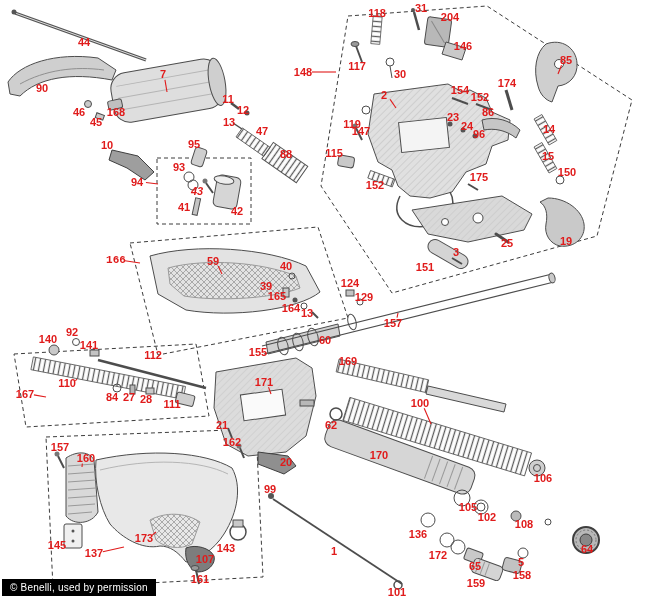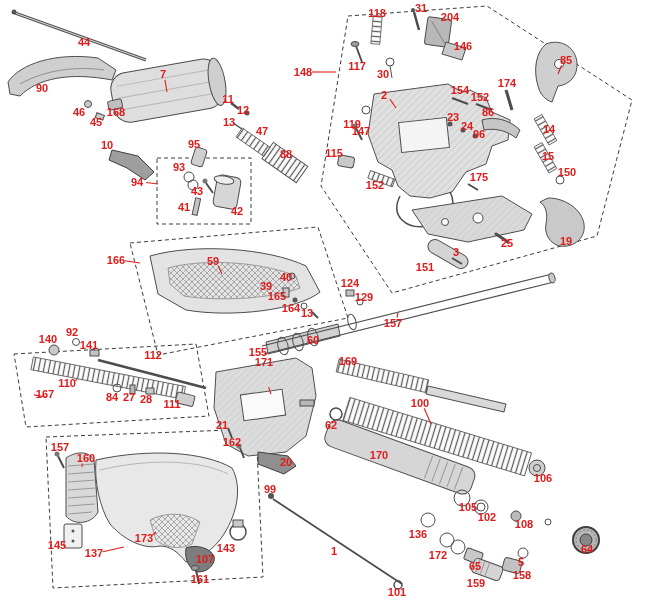--- a/index.html
+++ b/index.html
@@ -316,35 +316,35 @@
       <span class="part-label" style="left: 84px; top: 42px;">44</span>
       <span class="part-label" style="left: 42px; top: 88px;">90</span>
       <span class="part-label" style="left: 163px; top: 74px;">7</span>
       <span class="part-label" style="left: 79px; top: 112px;">46</span>
       <span class="part-label" style="left: 96px; top: 122px;">45</span>
       <span class="part-label" style="left: 116px; top: 112px;">168</span>
       <span class="part-label" style="left: 107px; top: 145px;">10</span>
       <span class="part-label" style="left: 194px; top: 144px;">95</span>
       <span class="part-label" style="left: 137px; top: 182px;">94</span>
       <span class="part-label" style="left: 179px; top: 167px;">93</span>
-      <span class="part-label" style="left: 197px; top: 191px;">43</span>
+      <span class="part-label" style="left: 197px; top: 191px; font-style: italic;">43</span>
       <span class="part-label" style="left: 184px; top: 207px;">41</span>
       <span class="part-label" style="left: 237px; top: 211px;">42</span>
       <span class="part-label" style="left: 228px; top: 99px;">11</span>
       <span class="part-label" style="left: 243px; top: 110px;">12</span>
       <span class="part-label" style="left: 229px; top: 122px;">13</span>
       <span class="part-label" style="left: 252px; top: 131px; padding-left: 20px;">47</span>
       <span class="part-label" style="left: 286px; top: 154px;">88</span>
       <span class="part-label" style="left: 377px; top: 13px;">118</span>
       <span class="part-label" style="left: 421px; top: 8px;">31</span>
       <span class="part-label" style="left: 450px; top: 17px;">204</span>
       <span class="part-label" style="left: 463px; top: 46px;">146</span>
       <span class="part-label" style="left: 303px; top: 72px;">148</span>
       <span class="part-label" style="left: 357px; top: 66px;">117</span>
-      <span class="part-label" style="left: 383px; top: 74px;">30</span>
+      <span class="part-label" style="left: 400px; top: 74px;">30</span>
       <span class="part-label" style="left: 384px; top: 95px;">2</span>
       <span class="part-label" style="left: 566px; top: 60px;">85</span>
       <span class="part-label" style="left: 507px; top: 83px;">174</span>
       <span class="part-label" style="left: 361px; top: 103px; margin-top: 28px;">147</span>
       <span class="part-label" style="left: 460px; top: 90px;">154</span>
       <span class="part-label" style="left: 480px; top: 97px;">152</span>
       <span class="part-label" style="left: 352px; top: 124px;">119</span>
       <span class="part-label" style="left: 488px; top: 112px;">86</span>
       <span class="part-label" style="left: 453px; top: 117px;">23</span>
       <span class="part-label" style="left: 467px; top: 126px;">24</span>
@@ -352,40 +352,40 @@
       <span class="part-label" style="left: 549px; top: 129px;">14</span>
       <span class="part-label" style="left: 548px; top: 156px;">15</span>
       <span class="part-label" style="left: 334px; top: 153px;">115</span>
       <span class="part-label" style="left: 567px; top: 172px;">150</span>
       <span class="part-label" style="left: 375px; top: 185px;">152</span>
       <span class="part-label" style="left: 479px; top: 177px;">175</span>
       <span class="part-label" style="left: 456px; top: 252px;">3</span>
       <span class="part-label" style="left: 507px; top: 243px;">25</span>
       <span class="part-label" style="left: 566px; top: 241px;">19</span>
       <span class="part-label" style="left: 425px; top: 267px;">151</span>
-      <span class="part-label" style="left: 116px; top: 260px;">166</span>
+      <span class="part-label" style="left: 116px; top: 260px; font-family: Liberation Mono, monospace;">166</span>
       <span class="part-label" style="left: 213px; top: 261px;">59</span>
-      <span class="part-label" style="left: 286px; top: 266px; margin-top: 11px;">40</span>
+      <span class="part-label" style="left: 286px; top: 266px;">40</span>
       <span class="part-label" style="left: 266px; top: 286px;">39</span>
       <span class="part-label" style="left: 277px; top: 296px;">165</span>
       <span class="part-label" style="left: 291px; top: 308px;">164</span>
       <span class="part-label" style="left: 307px; top: 313px;">13</span>
       <span class="part-label" style="left: 350px; top: 283px;">124</span>
       <span class="part-label" style="left: 364px; top: 297px;">129</span>
       <span class="part-label" style="left: 393px; top: 323px;">157</span>
       <span class="part-label" style="left: 258px; top: 352px;">155</span>
-      <span class="part-label" style="left: 313px; top: 340px;">60</span>
+      <span class="part-label" style="left: 325px; top: 340px;">60</span>
       <span class="part-label" style="left: 348px; top: 361px;">169</span>
       <span class="part-label" style="left: 48px; top: 339px;">140</span>
       <span class="part-label" style="left: 72px; top: 332px;">92</span>
       <span class="part-label" style="left: 89px; top: 345px;">141</span>
       <span class="part-label" style="left: 67px; top: 383px;">110</span>
       <span class="part-label" style="left: 153px; top: 355px;">112</span>
-      <span class="part-label" style="left: 264px; top: 362px;">171</span>
-      <span class="part-label" style="left: 25px; top: 394px; margin-left: 20px;">167</span>
+      <span class="part-label" style="left: 264px; top: 382px;">171</span>
+      <span class="part-label" style="left: 25px; top: 394px;">167</span>
       <span class="part-label" style="left: 112px; top: 397px;">84</span>
       <span class="part-label" style="left: 129px; top: 397px;">27</span>
       <span class="part-label" style="left: 146px; top: 399px;">28</span>
       <span class="part-label" style="left: 172px; top: 404px;">111</span>
       <span class="part-label" style="left: 420px; top: 403px;">100</span>
       <span class="part-label" style="left: 331px; top: 425px;">62</span>
       <span class="part-label" style="left: 222px; top: 425px;">21</span>
       <span class="part-label" style="left: 232px; top: 442px;">162</span>
       <span class="part-label" style="left: 379px; top: 455px;">170</span>
       <span class="part-label" style="left: 286px; top: 462px;">20</span>
@@ -406,13 +406,14 @@
       <span class="part-label" style="left: 438px; top: 555px;">172</span>
       <span class="part-label" style="left: 467px; top: 566px; padding-left: 16px;">65</span>
       <span class="part-label" style="left: 476px; top: 583px;">159</span>
       <span class="part-label" style="left: 511px; top: 575px; padding-left: 22px;">158</span>
       <span class="part-label" style="left: 521px; top: 562px;">5</span>
       <span class="part-label" style="left: 587px; top: 549px;">64</span>
       <span class="part-label" style="left: 334px; top: 551px;">1</span>
       <span class="part-label" style="left: 397px; top: 592px;">101</span>
     </div>
 
+  <div class="copyright">© Benelli, used by permission</div>
 </div>
 
 </body></html>

